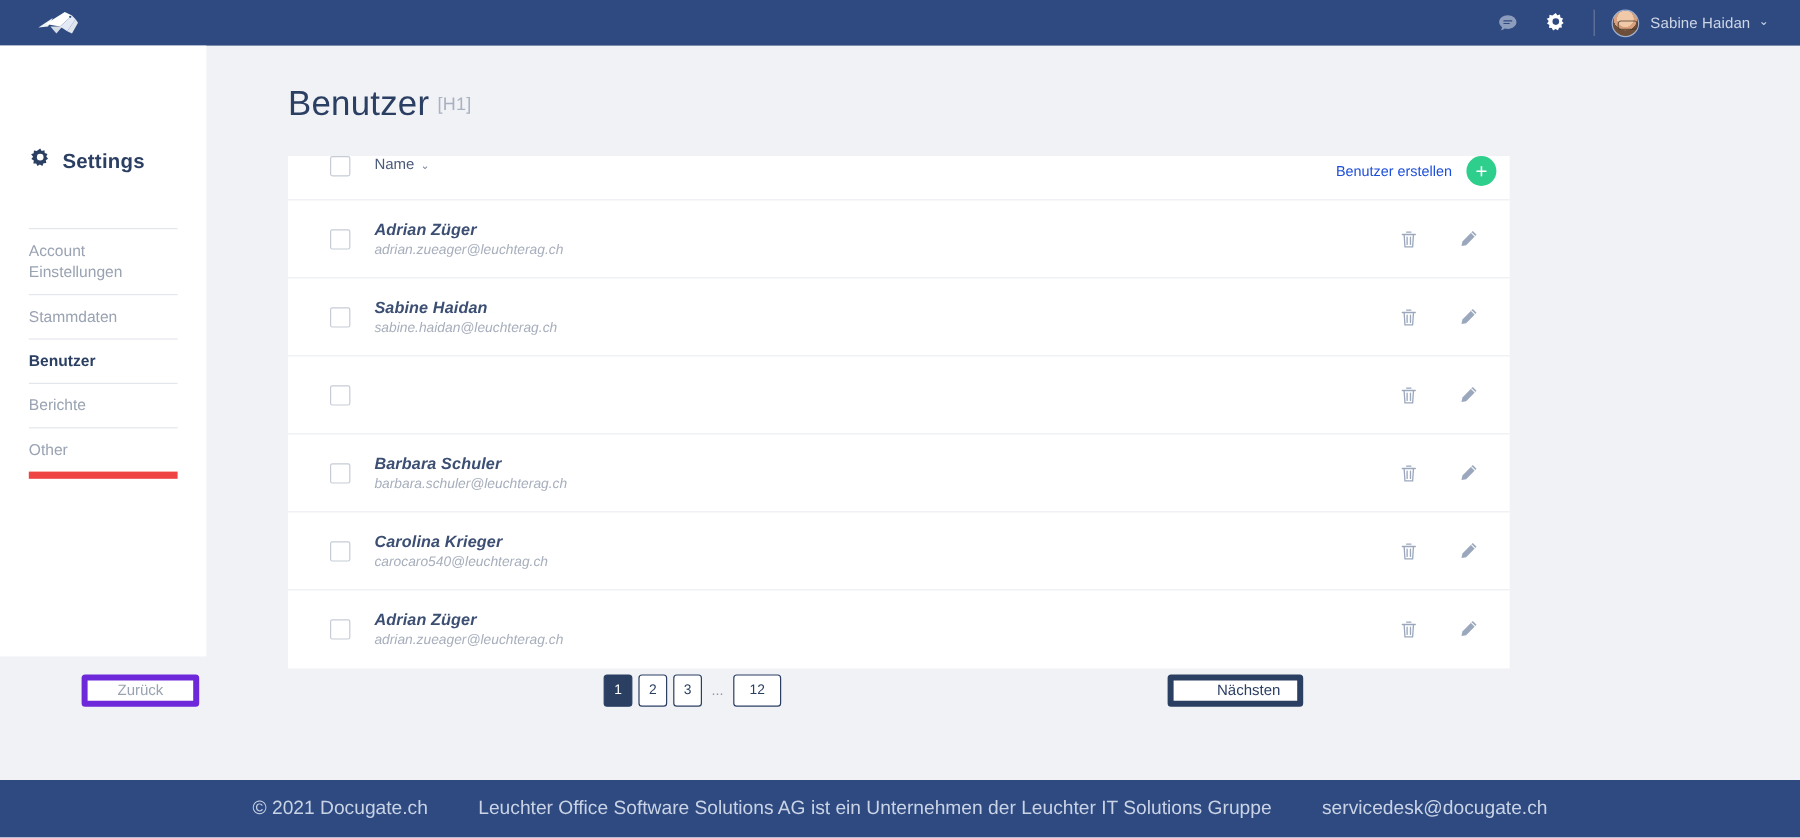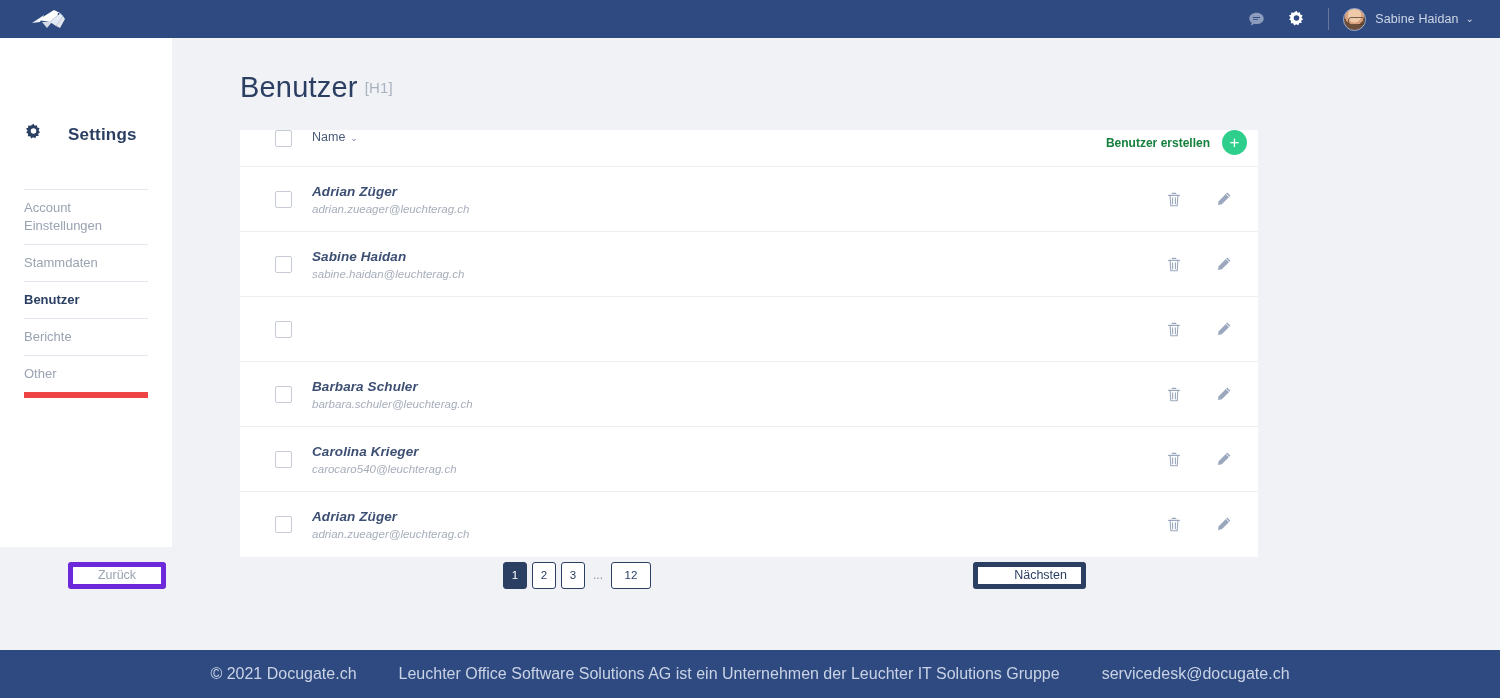--- a/index.html
+++ b/index.html
@@ -50,21 +50,21 @@
     margin-left: 7px; color: #cdd6e6; font-size: 10px; line-height: 1;
   }
 
   
   .sidebar {
     position: absolute; left: 0; top: 38px;
     width: 172px; height: 509px;
     background: #ffffff;
   }
   .settings-head {
-    display: flex; align-items: center; gap: 25px;
+    display: flex; align-items: center; gap: 9px;
     margin: 85px 0 0 24px;
   }
   .settings-title {
     font-size: 17px; color: #2b3f63; font-weight: 700; letter-spacing: .2px;
   }
   .side-nav { margin: 43px 0 0 24px; width: 124px; }
   .side-item {
     font-size: 13px; color: #9aa3b2; line-height: 18px;
     padding: 9px 0 9px 0;
     border-top: 1px solid #e3e6ec;
@@ -94,21 +94,21 @@
   }
   .chk {
     width: 17px; height: 17px; border: 1px solid #c6cbd6;
     border-radius: 2px; background: #fff; flex: 0 0 auto; cursor: pointer;
   }
   .col-name {
     margin-left: 20px; font-size: 12.5px; color: #4a5b7a; cursor: pointer;
   }
   .col-name .chev { margin-left: 5px; font-size: 9px; color: #7b88a0; }
   .head-actions { margin-left: auto; display: flex; align-items: center; gap: 12px; }
-  .create-label { font-size: 12px; color: #15803d; font-weight: 700; }
+  .create-label { font-size: 12px; color: #1d4ed8; font-weight: 400; }
   .plus-btn {
     width: 25px; height: 25px; border-radius: 50%;
     background: #2ecf8d; color: #fff;
     display: flex; align-items: center; justify-content: center;
     font-size: 17px; line-height: 1; cursor: pointer; font-weight: 400;
   }
 
   .row {
     height: 65px; display: flex; align-items: center;
     padding: 0 11px 0 35px; border-bottom: 1px solid #eceef2;

